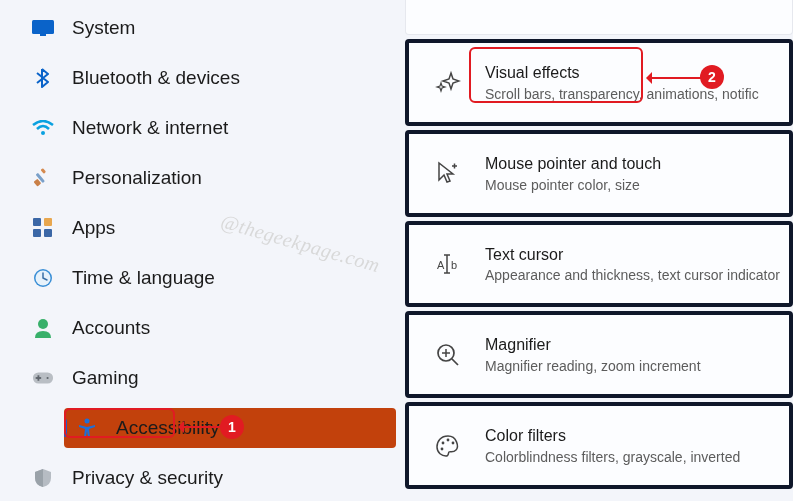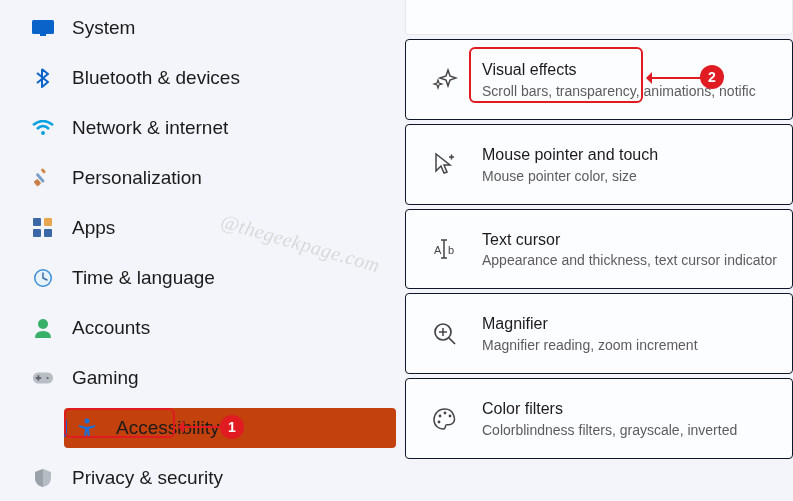--- a/index.html
+++ b/index.html
@@ -63,21 +63,21 @@
       font-size: 19px;
       color: #1b1b1b;
     }
     .main {
       flex: 1;
       padding-top: 0;
       padding-left: 40px;
     }
     .card {
       background: #fcfdff;
-      border: 1px solid #0f172a;
+      border: 4px solid #0f172a;
       border-radius: 4px;
       margin-bottom: 4px;
       padding: 20px 0 20px 26px;
       display: flex;
       align-items: center;
       position: relative;
     }
     .card-top-cut {
       background: #fcfdff;
       border: 1px solid #e6e8ee;

